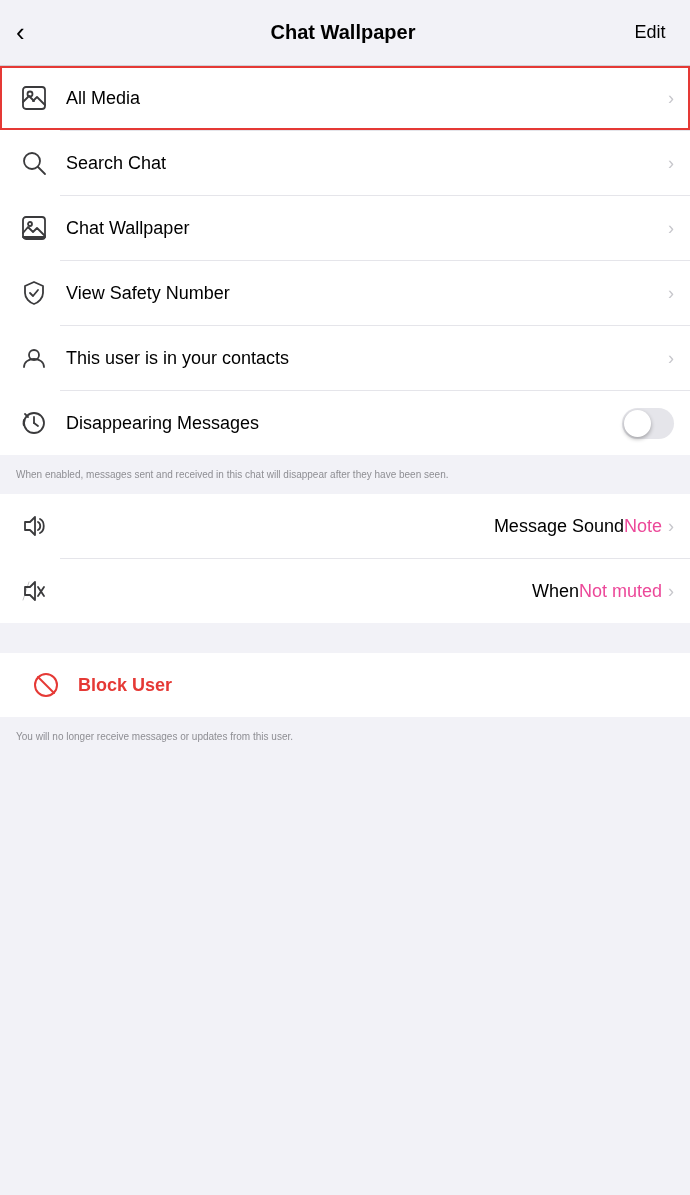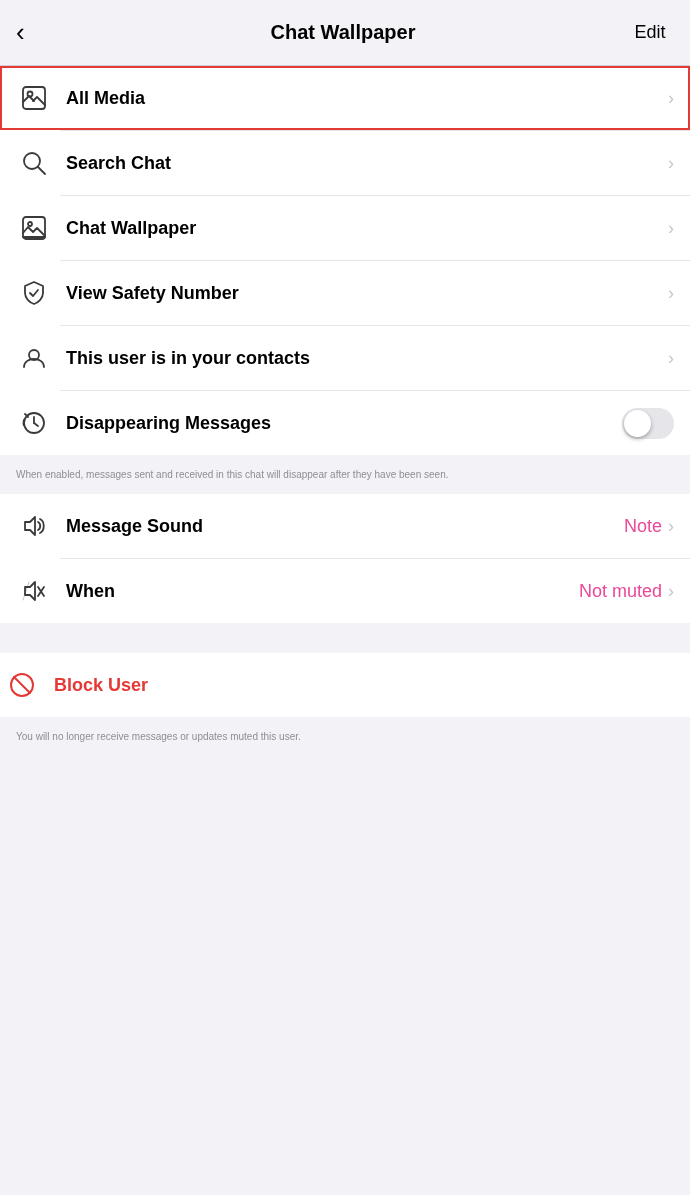--- a/index.html
+++ b/index.html
@@ -94,21 +94,21 @@
       stroke: #3a3a3c;
       fill: none;
       stroke-width: 1.8;
       stroke-linecap: round;
       stroke-linejoin: round;
     }
 
     .menu-item-label {
       font-size: 18px;
       color: #000;
-      font-weight: 700;
+      font-weight: 400;
       flex: 1;
     }
 
     .menu-item-value {
       font-size: 18px;
       color: #ec4899;
       margin-right: 6px;
     }
 
     .menu-item-chevron {
@@ -141,21 +141,21 @@
       background: #f2f2f7;
       padding: 12px 16px;
       font-size: 10px;
       color: #8e8e93;
       line-height: 1.5;
     }
 
     .block-user-item {
       display: flex;
       align-items: center;
-      padding: 14px 4px;
+      padding: 14px 28px;
       background: #fff;
       min-height: 60px;
       cursor: pointer;
     }
 
     .block-user-icon {
       width: 36px;
       height: 36px;
       display: flex;
       align-items: center;
@@ -273,21 +273,21 @@
       <div class="toggle-knob"></div>
     </div>
   </div>
 
 </div>
 
 <div class="description-box">
   <span>When enabled, messages sent and received in this chat will disappear after they have been seen.</span>
 </div>
 
-<div class="section" style="margin-top: 0;">
+<div class="section" style="margin-top: 0; text-align: right;">
 
   <div class="menu-item">
     <div class="menu-item-icon">
       <svg viewBox="0 0 26 26">
         <polygon points="4,9 9,9 14,4 14,22 9,17 4,17"></polygon>
         <path d="M17 9 C20 10.5 20 15.5 17 17"></path>
         <path d="M19 6 C24 8.5 24 17.5 19 20"></path>
       </svg>
     </div>
     <span class="menu-item-label">Message Sound</span>
@@ -323,14 +323,14 @@
         <circle cx="14" cy="14" r="11"></circle>
         <line x1="6" y1="6" x2="22" y2="22"></line>
       </svg>
     </div>
     <span class="block-user-label">Block User</span>
   </div>
 
 </div>
 
 <div class="description-box">
-  <span>You will no longer receive messages or updates muted this user.</span>
+  <span>You will no longer receive messages or updates from this user.</span>
 </div>
 
 </body></html>

